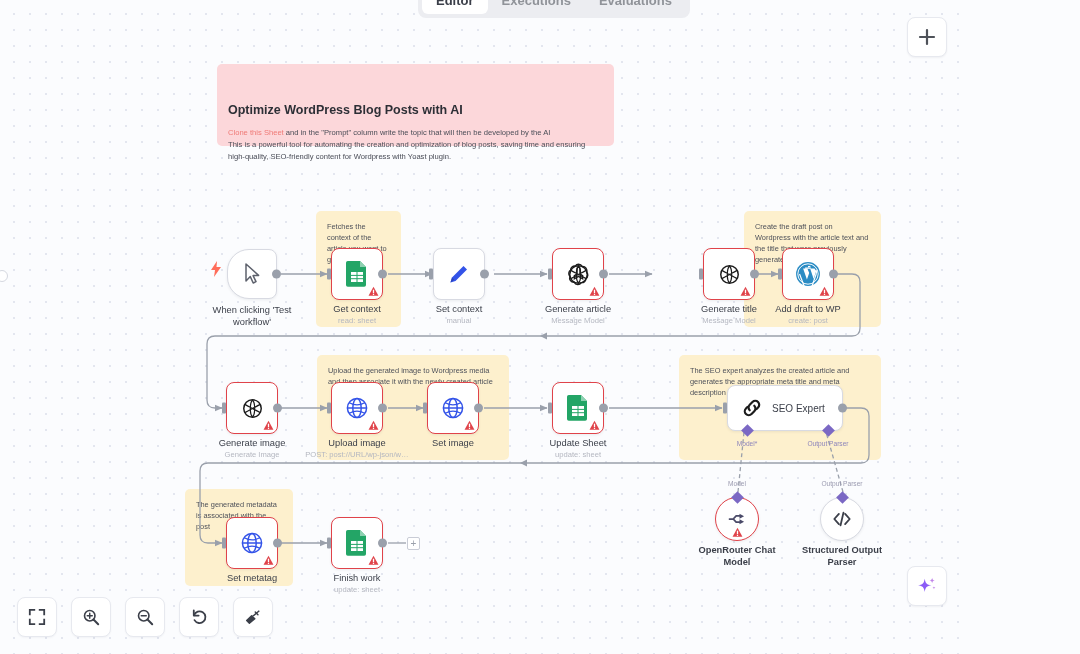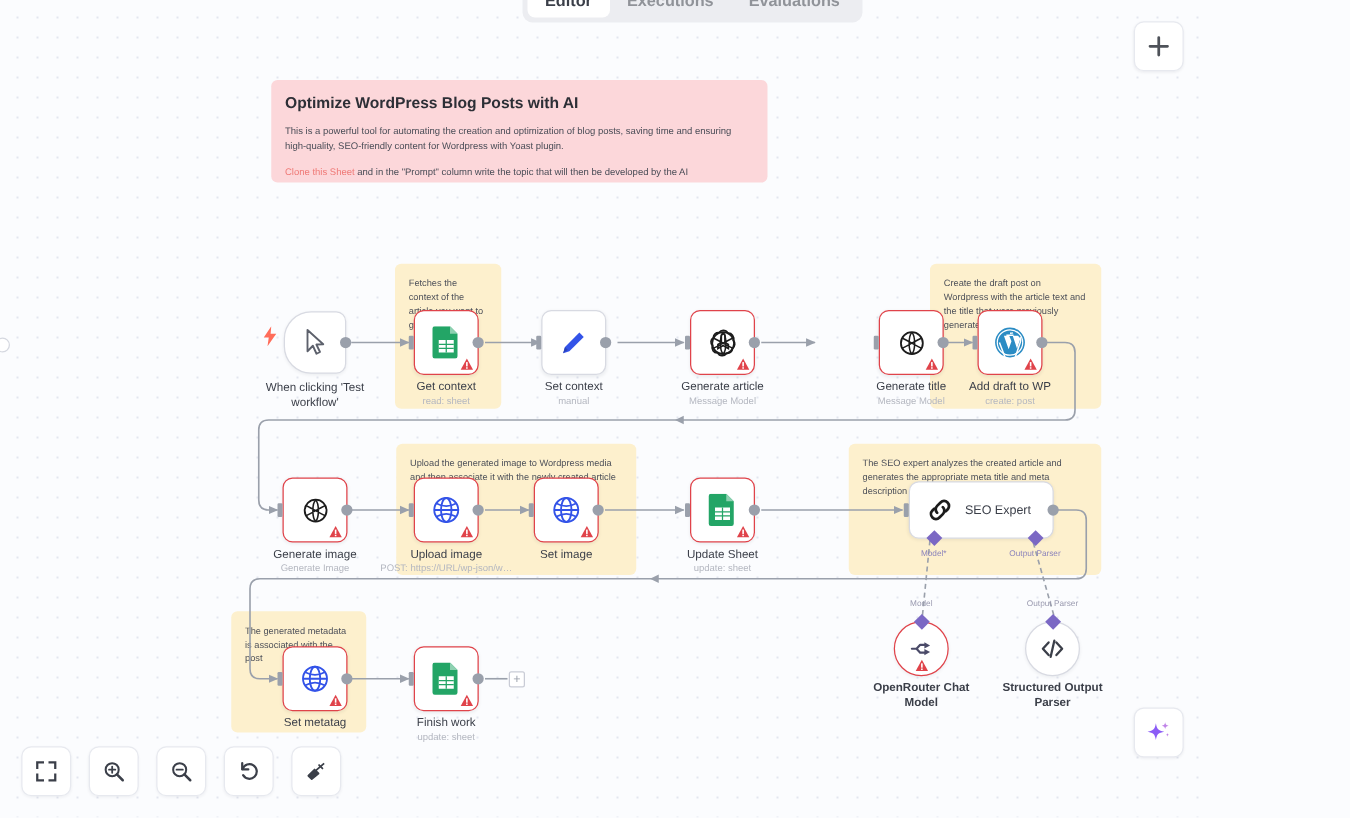--- a/index.html
+++ b/index.html
@@ -82,21 +82,21 @@
   .sticky {
     position: absolute;
     border-radius: 5px;
     padding: 10px 11px;
     z-index: 1;
   }
   .sticky-pink { background: #fcd7da; }
   .sticky-yellow { background: #fdf0cd; }
   .sticky-title {
     font-size: 12.5px; font-weight: 700; color: #2d2f36;
-    margin-bottom: 9px; line-height: 1.3;
+    margin-bottom: 9px; line-height: 1.3; margin-top: 28px;
   }
   .sticky-body {
     font-size: 7.6px; color: #4a4d57; line-height: 1.55;
   }
   .sticky-body2 { margin-top: 9px; }
   .sticky-link { color: #ef7a77; }
   .sticky-note-text {
     font-size: 7.4px; color: #4d5059; line-height: 1.5;
   }
 
@@ -241,22 +241,22 @@
 <div id="canvas">
 
   <div class="tabbar">
     <div class="tab active">Editor</div>
     <div class="tab">Executions</div>
     <div class="tab">Evaluations</div>
   </div>
 
   <div class="sticky sticky-pink" style="left:217px; top:64px; width:397px; height:82px;">
     <div class="sticky-title">Optimize WordPress Blog Posts with AI</div>
+    <div class="sticky-body sticky-body2"><span class="sticky-link">Clone this Sheet</span><span> and in the "Prompt" column write the topic that will then be developed by the AI</span></div>
     <div class="sticky-body">This is a powerful tool for automating the creation and optimization of blog posts, saving time and ensuring high-quality, SEO-friendly content for Wordpress with Yoast plugin.</div>
-    <div class="sticky-body sticky-body2"><span class="sticky-link">Clone this Sheet</span><span> and in the "Prompt" column write the topic that will then be developed by the AI</span></div>
   </div>
 
   <div class="sticky sticky-yellow" style="left:316px; top:211px; width:85px; height:116px;">
     <div class="sticky-note-text">Fetches the context of the article you want to generate via AI</div>
   </div>
 
   <div class="sticky sticky-yellow" style="left:744px; top:211px; width:137px; height:116px;">
     <div class="sticky-note-text">Create the draft post on Wordpress with the article text and the title that were previously generated</div>
   </div>
 
@@ -451,21 +451,21 @@
         <path d="M4.3,6.8 a16,16 0 0 0 15.4,0 M4.3,17.2 a16,16 0 0 1 15.4,0" fill="none" stroke="#3353e8" stroke-width="1.3"></path>
       </svg>
       <svg class="warn" viewBox="0 0 12 12">
         <path d="M6,0.8 L11.4,10.6 L0.6,10.6 z" fill="#e0434a"></path>
         <rect x="5.3" y="4" width="1.4" height="3.8" fill="#fff"></rect>
         <rect x="5.3" y="8.5" width="1.4" height="1.3" fill="#fff"></rect>
       </svg>
       <span class="port port-out"></span>
     </div>
     <div class="node-label">Upload image</div>
-    <div class="node-sub">POST: https://URL/wp-json/w…</div>
+    <div class="node-sub">POST: post://URL/wp-json/w…</div>
   </div>
 
   <div class="node" style="left:427px; top:382px;">
     <div class="node-box">
       <span class="port port-in"></span>
       <svg width="24" height="24" viewBox="0 0 24 24">
         <circle cx="12" cy="12" r="9.6" fill="none" stroke="#3353e8" stroke-width="1.5"></circle>
         <ellipse cx="12" cy="12" rx="4.2" ry="9.6" fill="none" stroke="#3353e8" stroke-width="1.5"></ellipse>
         <line x1="2.4" y1="12" x2="21.6" y2="12" stroke="#3353e8" stroke-width="1.5"></line>
         <path d="M4.3,6.8 a16,16 0 0 0 15.4,0 M4.3,17.2 a16,16 0 0 1 15.4,0" fill="none" stroke="#3353e8" stroke-width="1.3"></path>

